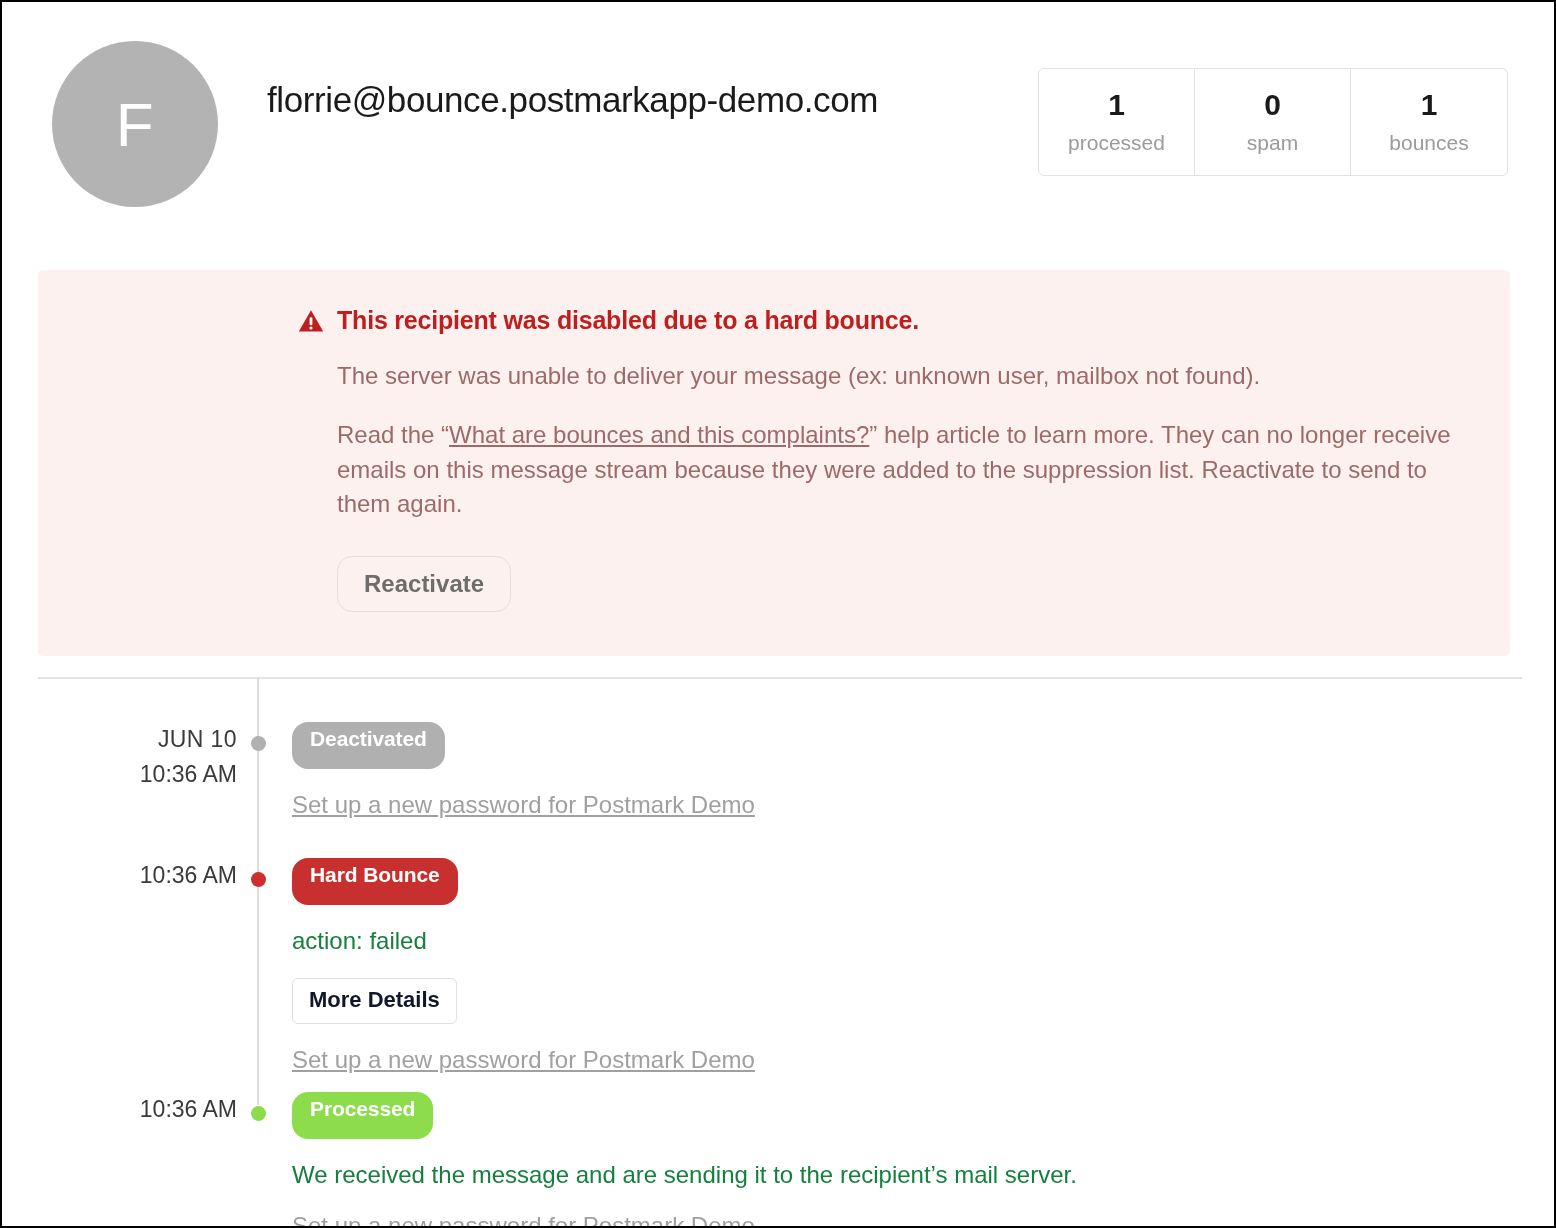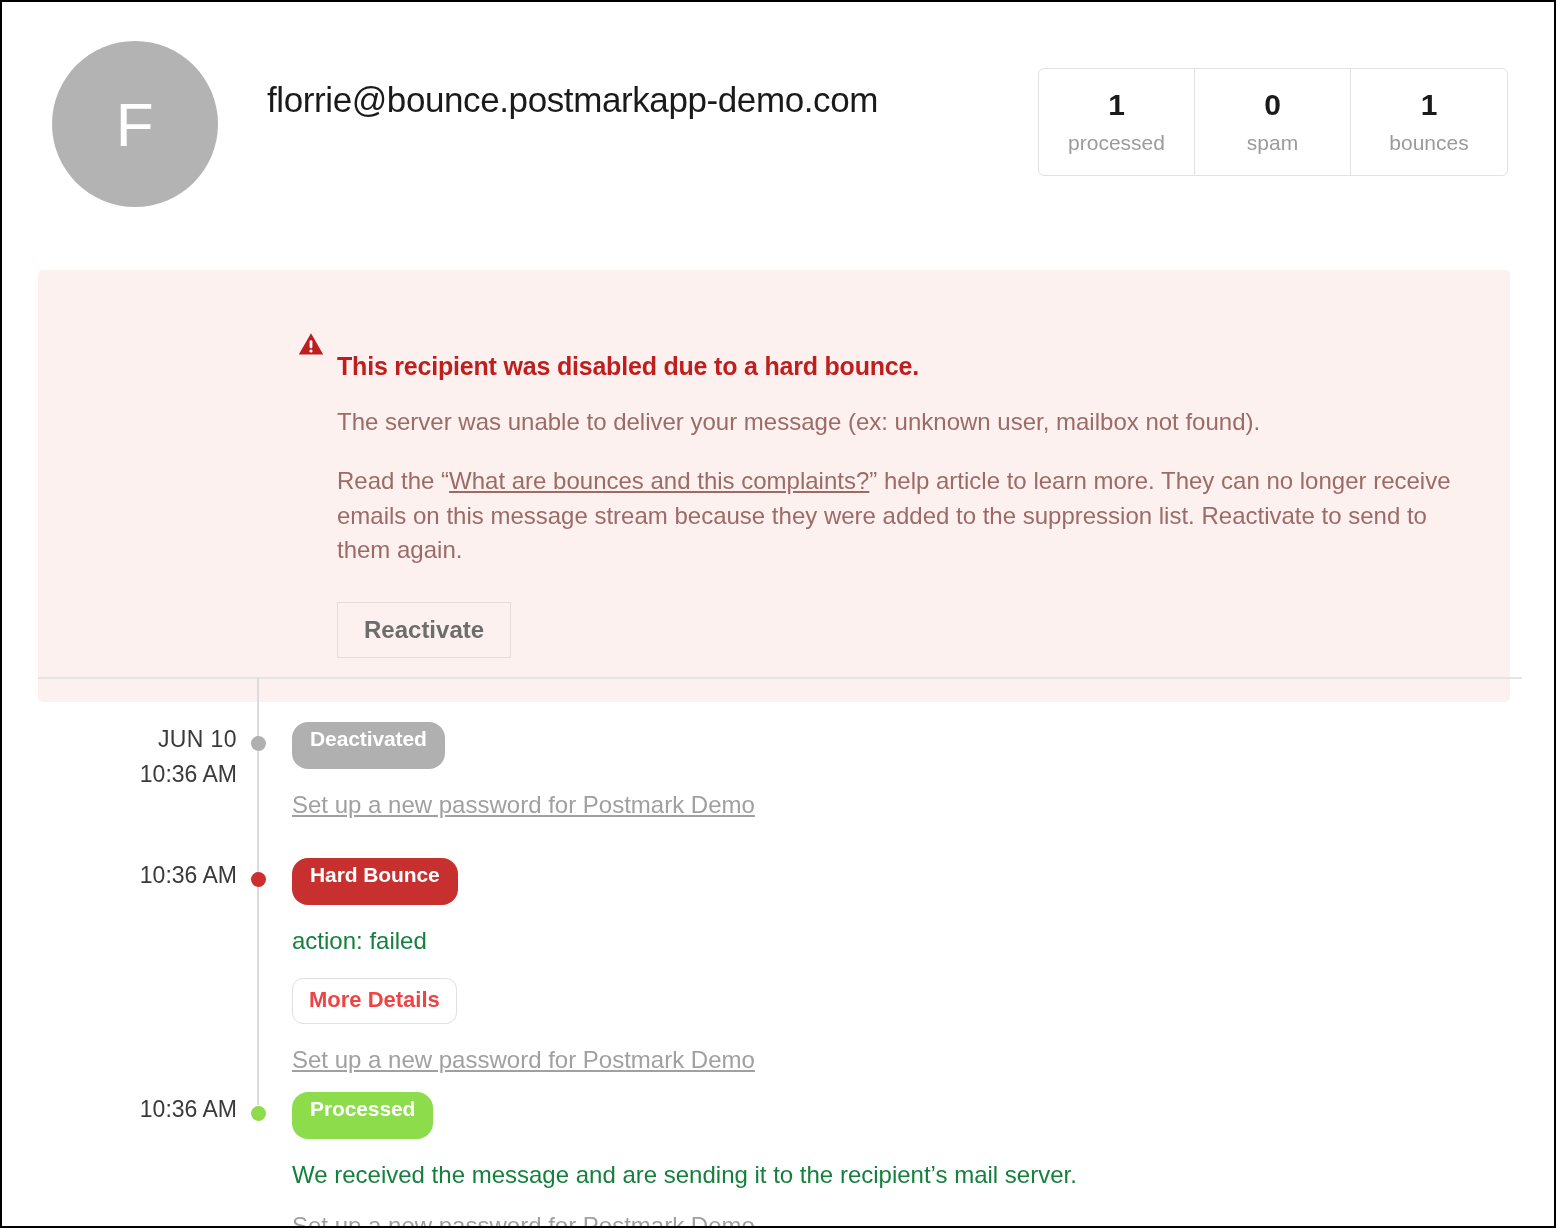--- a/index.html
+++ b/index.html
@@ -97,21 +97,20 @@
     align-items: center;
     gap: 13px;
     margin-left: 210px;
   }
   .warn-icon { flex: 0 0 auto; width: 26px; height: 24px; display:block; }
   .alert-title {
     font-size: 25px;
     font-weight: bold;
     color: #bf1e1e;
     letter-spacing: -0.2px;
-    margin-top: 46px;
   }
   .alert-body {
     margin-left: 249px;
     color: #9c6b68;
     font-size: 24px;
     line-height: 1.45;
   }
   .alert-p { margin-top: 24px; max-width: 1160px; }
   .alert-link {
     color: #9c6b68;
@@ -120,21 +119,21 @@
   .reactivate {
     margin-left: 249px;
     margin-top: 34px;
     display: inline-block;
     padding: 13px 26px;
     font-size: 24px;
     font-weight: bold;
     color: #6d6d6d;
     background: transparent;
     border: 1px solid #e6dcda;
-    border-radius: 0;
+    border-radius: 15px;
     font-family: "Liberation Sans", sans-serif;
     cursor: pointer;
   }
 
   
   .divider {
     position: absolute;
     left: 36px; top: 675px;
     width: 1484px;
     height: 2px;
@@ -215,24 +214,24 @@
     color: #15803d;
     line-height: 1.3;
   }
 
   .more-details {
     margin-top: 22px;
     display: inline-block;
     padding: 8px 16px 10px;
     font-size: 22px;
     font-weight: bold;
-    color: #ef4444;
+    color: #0f172a;
     background: transparent;
     border: 1px solid #e0e0e0;
-    border-radius: 11px;
+    border-radius: 6px;
     font-family: "Liberation Sans", sans-serif;
     cursor: pointer;
   }
 
   .ev-subject {
     margin-top: 22px;
     display: inline-block;
     font-size: 24px;
     color: #a0a0a0;
     text-decoration: underline;

